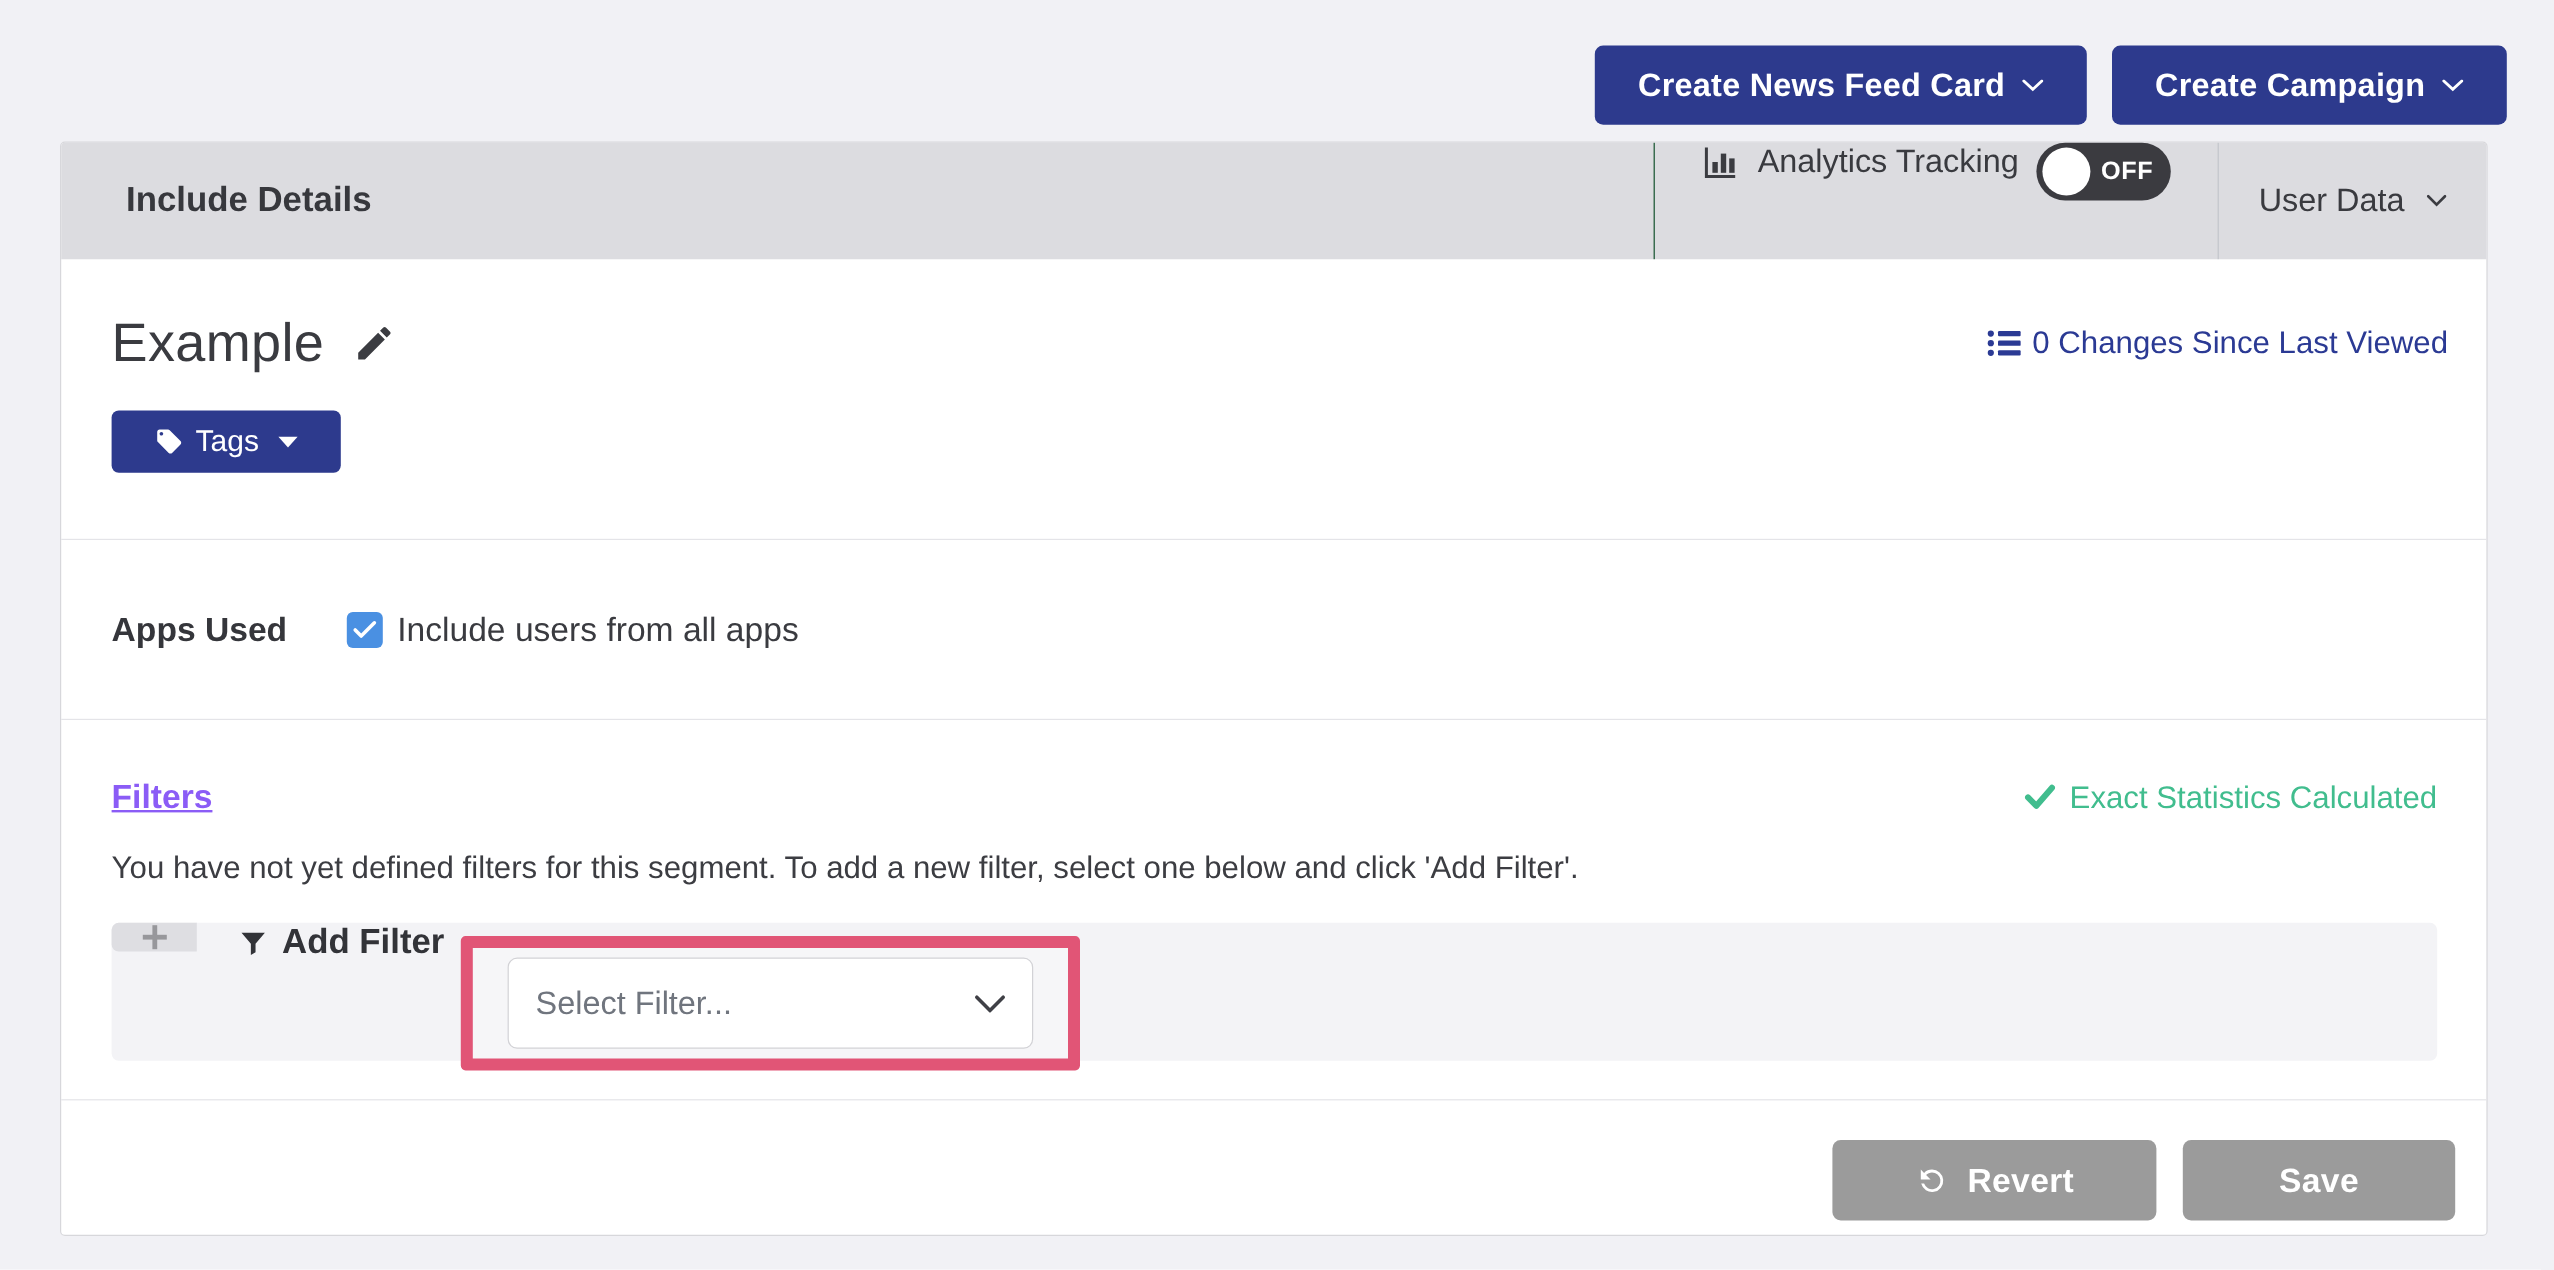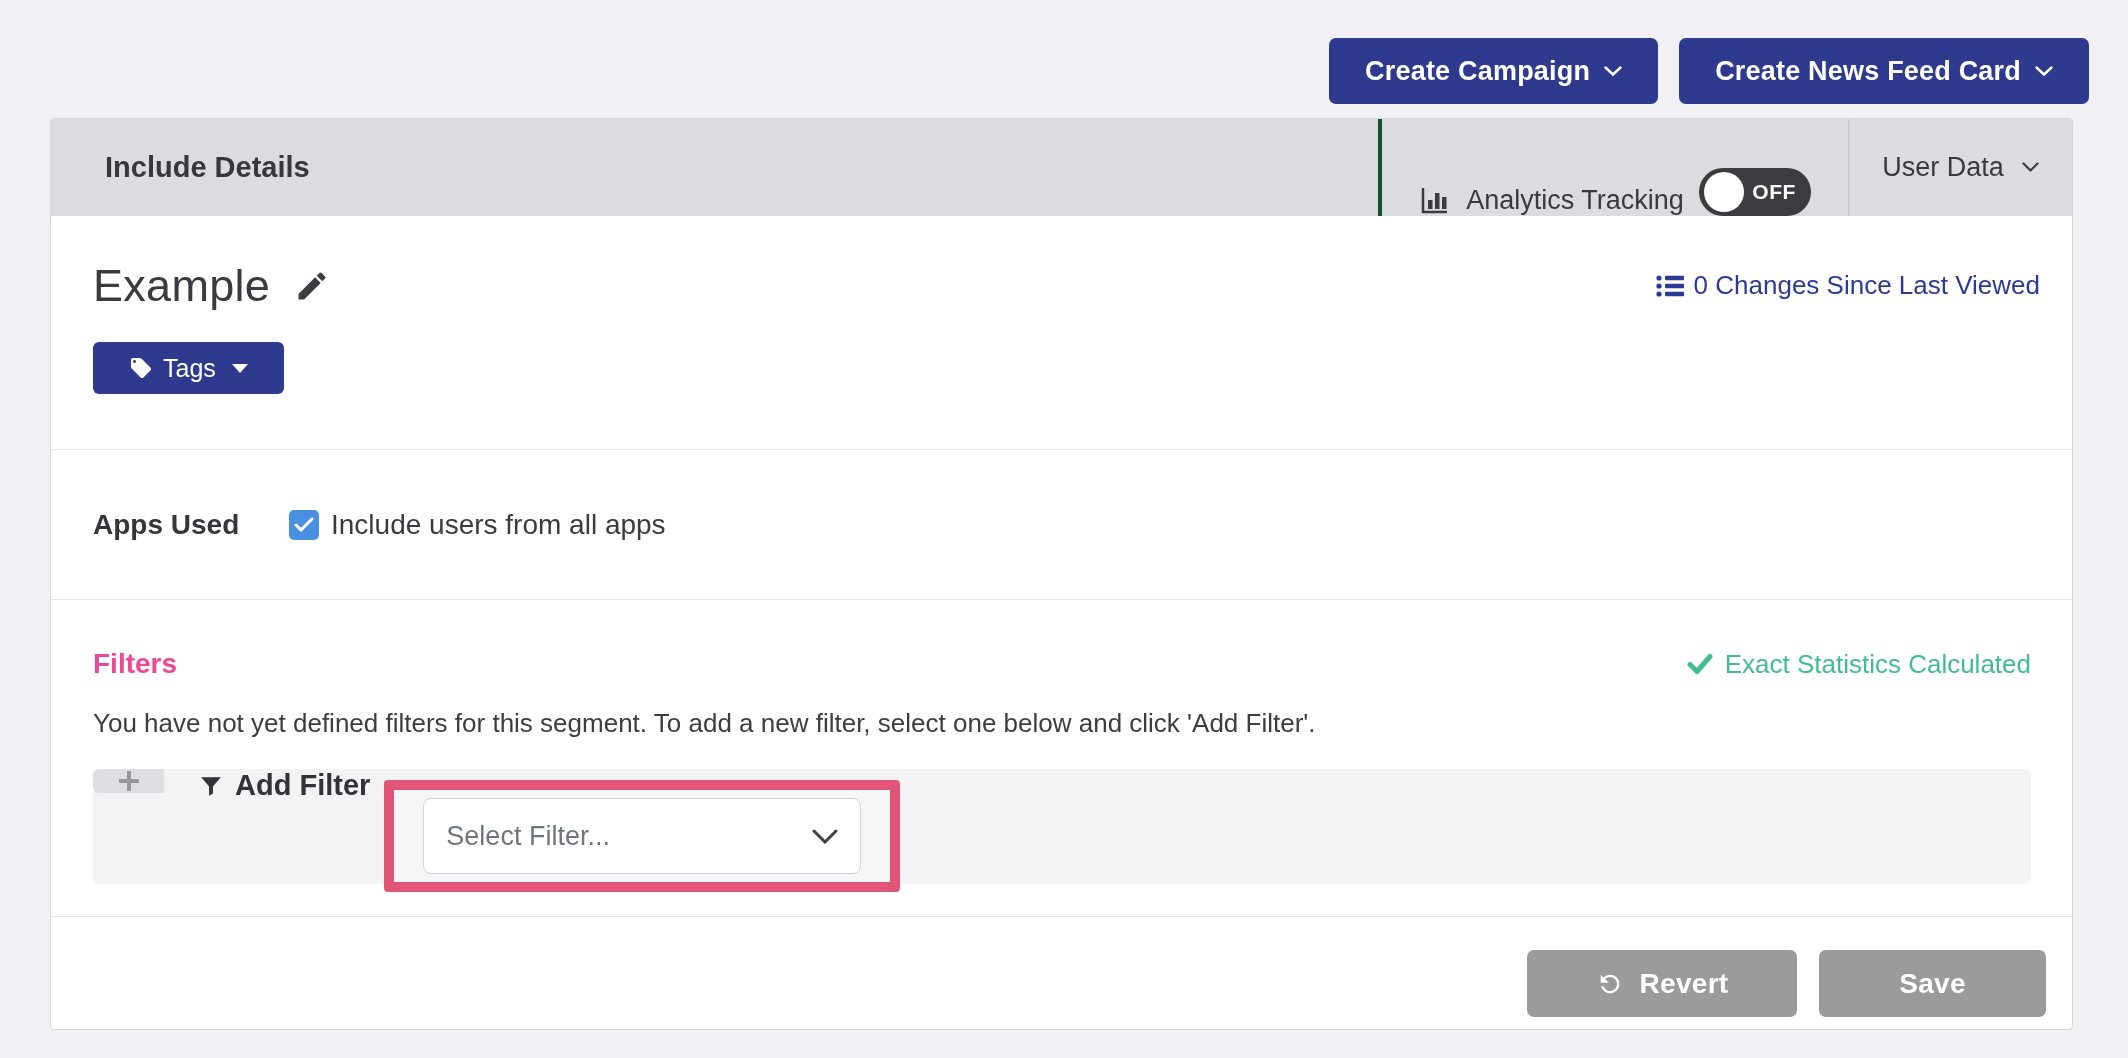--- a/index.html
+++ b/index.html
@@ -23,22 +23,22 @@
   .panel {
     position:absolute; left:50px; top:118px; width:2023px; height:912px;
     background:#fff; border:1px solid #d7d7db; border-radius:4px;
   }
   .panel-header {
     height:97px; background:#dcdce0; display:flex; align-items:stretch;
     border-radius:3px 3px 0 0;
   }
   .ph-title { flex:1; display:flex; align-items:center; padding-left:54px;
     font-size:29px; font-weight:700; color:#37383d; }
-  .ph-analytics { width:470px; border-left:4px solid #14532d; display:flex;
-    align-items:flex-end; justify-content:center; gap:15px;margin-left:19px; }
+  .ph-analytics { width:470px; border-left:1px solid #14532d; display:flex;
+    align-items:flex-start; justify-content:center; gap:15px;margin-left:19px; }
   .ph-analytics .label { font-size:27px; color:#393a3f; }
   .ph-userdata { width:224px; border-left:1px solid #c3c5cb; display:flex;
     align-items:center; justify-content:center; gap:18px; font-size:27px; color:#393a3f; cursor:pointer; }
   .toggle {
     width:112px; height:48px; background:#3b3b40; border-radius:24px;
     display:flex; align-items:center; justify-content:flex-end; padding-right:15px;
     position:relative; cursor:pointer;
   }
   .toggle .knob { position:absolute; left:5px; top:4px; width:40px; height:40px;
     background:#fff; border-radius:50%; }
@@ -59,21 +59,21 @@
   
   .section-apps { border-top:1px solid #e4e4e8; height:150px; display:flex;
     align-items:center; padding-left:42px;margin-top:20px; }
   .apps-label { font-size:28px; font-weight:700; color:#35363b; width:196px; }
   .checkbox { width:30px; height:30px; background:#4a90e2; border-radius:5px;
     display:flex; align-items:center; justify-content:center; cursor:pointer; flex:none; }
   .cb-label { font-size:28px; color:#3a3b40; margin-left:12px; }
   
   .section-filters { border-top:1px solid #e4e4e8; height:317px; padding:0 41px 0 42px; }
   .filters-head { padding-top:48px; display:flex; justify-content:space-between; align-items:center; }
-  .filters-heading { font-size:28px; font-weight:700; color:#ec4899; }
+  .filters-heading { font-size:28px; font-weight:700; color:#8b5cf6;text-decoration:underline; }
   .filters-status { display:flex; align-items:center; gap:12px; color:#41bd8e; font-size:26px; }
   .filters-desc { margin-top:28px; font-size:26px; color:#3c3d42; }
   .filter-row { margin-top:30px; height:115px; background:#f3f3f6; border-radius:6px;
     display:flex; align-items:flex-start; position:relative; }
   .plus-cell { width:71px; background:#dedee2; border-radius:6px 0 0 6px;
     display:flex; align-items:center; justify-content:center; cursor:pointer; }
   .add-filter { display:flex; align-items:center; margin-left:34px; gap:11px; }
   .add-filter .txt { font-size:29px; font-weight:700; color:#323338; }
   .pink-box {
     align-self:flex-start; margin-left:14px; margin-top:11px;
@@ -97,29 +97,29 @@
   }
   .btn-revert { width:270px; }
   .btn-save { width:227px; }
   svg { display:block; }
 </style>
 </head>
 <body>
 
 <div class="top-actions">
   <button class="btn-primary">
-    <span>Create Campaign</span>
+    <span>Create News Feed Card</span>
     <span class="chev">
       <svg width="18" height="11" viewBox="0 0 18 11">
           <path d="M1.5 1.5l7.5 7 7.5-7" fill="none" stroke="#fff" stroke-width="2.4" stroke-linecap="round"></path>
         </svg>
     </span>
   </button>
   <button class="btn-primary">
-    <span>Create News Feed Card</span>
+    <span>Create Campaign</span>
     <span class="chev">
       <svg width="18" height="11" viewBox="0 0 18 11">
           <path d="M1.5 1.5l7.5 7 7.5-7" fill="none" stroke="#fff" stroke-width="2.4" stroke-linecap="round"></path>
         </svg>
     </span>
   </button>
 </div>
 
 <div class="panel">
 

